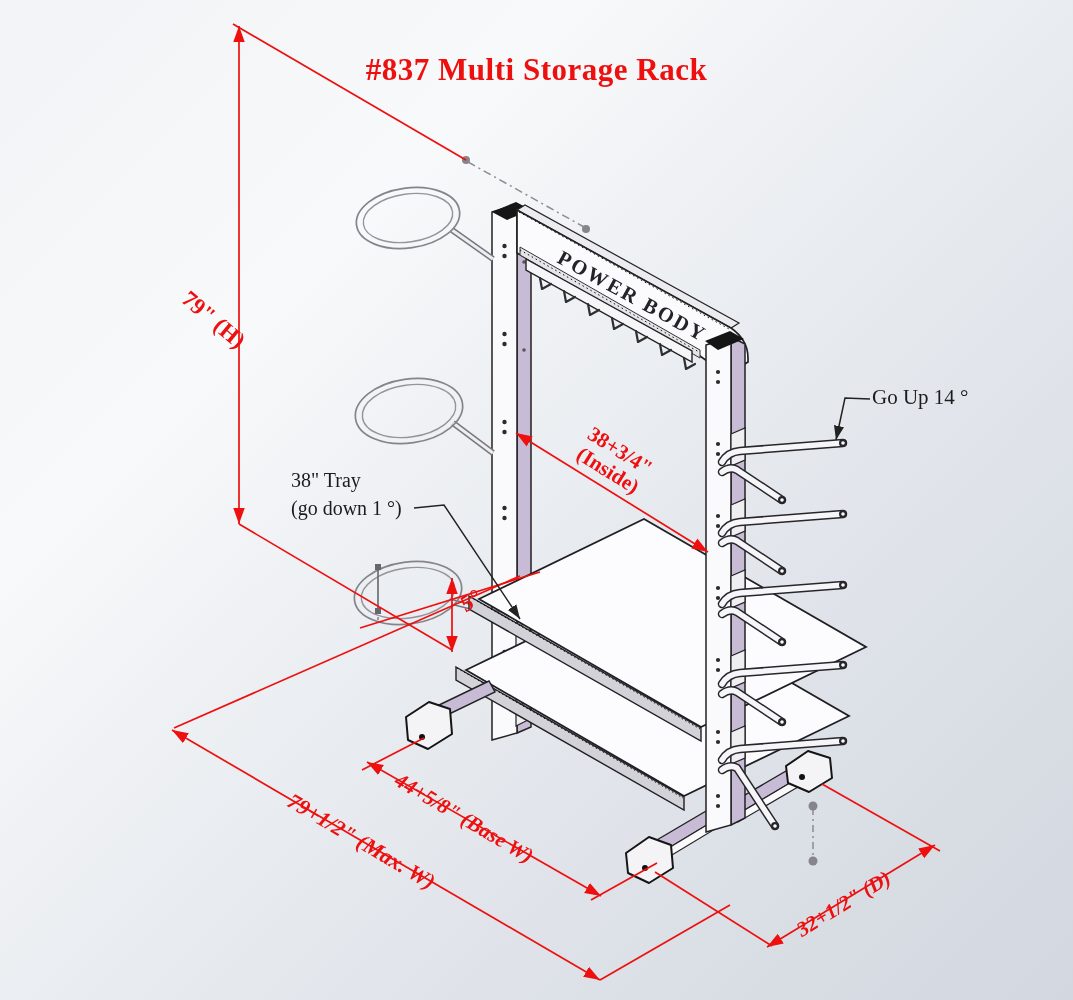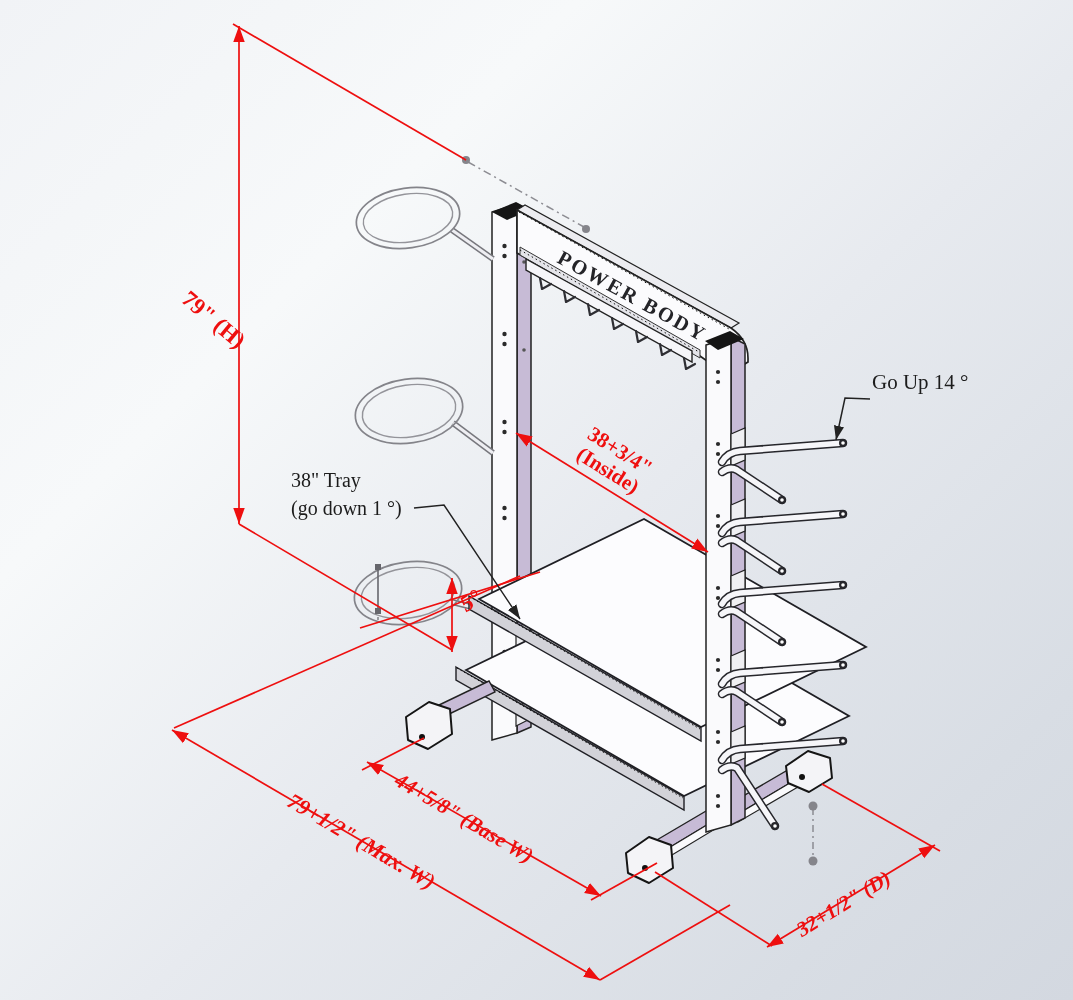--- a/index.html
+++ b/index.html
@@ -12,21 +12,21 @@
   .lbl{position:absolute;white-space:nowrap;}
   .red{color:#ee0f0f;font-weight:bold;}
   .blk{color:#1c1c1c;}
   .lbl-title{left:0;top:52px;width:100%;text-align:center;font-size:31px;font-weight:bold;color:#ee0f0f;letter-spacing:.5px;}
   .lbl-h{left:193px;top:286px;font-size:23px;transform:rotate(40deg);transform-origin:0 0;}
   .lbl-inside{left:536px;top:438px;width:156px;text-align:center;font-size:21px;line-height:1.08;transform:rotate(32deg);}
   .lbl-5{left:455px;top:596px;font-size:23px;font-style:italic;transform:rotate(-34deg);transform-origin:0 0;}
   .lbl-basew{left:403px;top:768px;font-size:21px;font-style:italic;transform:rotate(30.5deg);transform-origin:0 0;}
   .lbl-maxw{left:296px;top:788px;font-size:22px;font-style:italic;transform:rotate(30.5deg);transform-origin:0 0;}
   .lbl-d{left:792px;top:921px;font-size:21px;font-style:italic;transform:rotate(-31.5deg);transform-origin:0 0;}
-  .lbl-goup{left:872px;top:370px;font-size:21px;}
+  .lbl-goup{left:872px;top:385px;font-size:21px;}
   .lbl-tray{left:291px;top:466px;font-size:20px;line-height:1.4;}
 </style>
 </head>
 <body>
 
 <div id="canvas">
 
 <svg width="1073" height="1000" viewBox="0 0 1073 1000">
   <defs>
     <marker id="ra" markerWidth="11" markerHeight="9" refX="9.5" refY="4" orient="auto-start-reverse">
@@ -248,20 +248,21 @@
     <line x1="767" y1="947" x2="935" y2="845" marker-start="url(#ra)" marker-end="url(#ra)"></line>
     <line x1="822" y1="784" x2="940" y2="851"></line>
   </g>
 
   <g stroke="#222" stroke-width="1.5" fill="none">
     <path d="M870,399 L845,398 L836,440" marker-end="url(#ba)"></path>
     <path d="M414,508 L444,505 L520,619" marker-end="url(#ba)"></path>
   </g>
 </svg>
 
+<div class="lbl lbl-title">#837 Multi Storage Rack</div>
 
 <div class="lbl red lbl-h">79" (H)</div>
 
 <div class="lbl red lbl-inside">
   <div>38+3/4"</div>
   <div>(Inside)</div>
 </div>
 
 <div class="lbl red lbl-5">5°</div>
 

